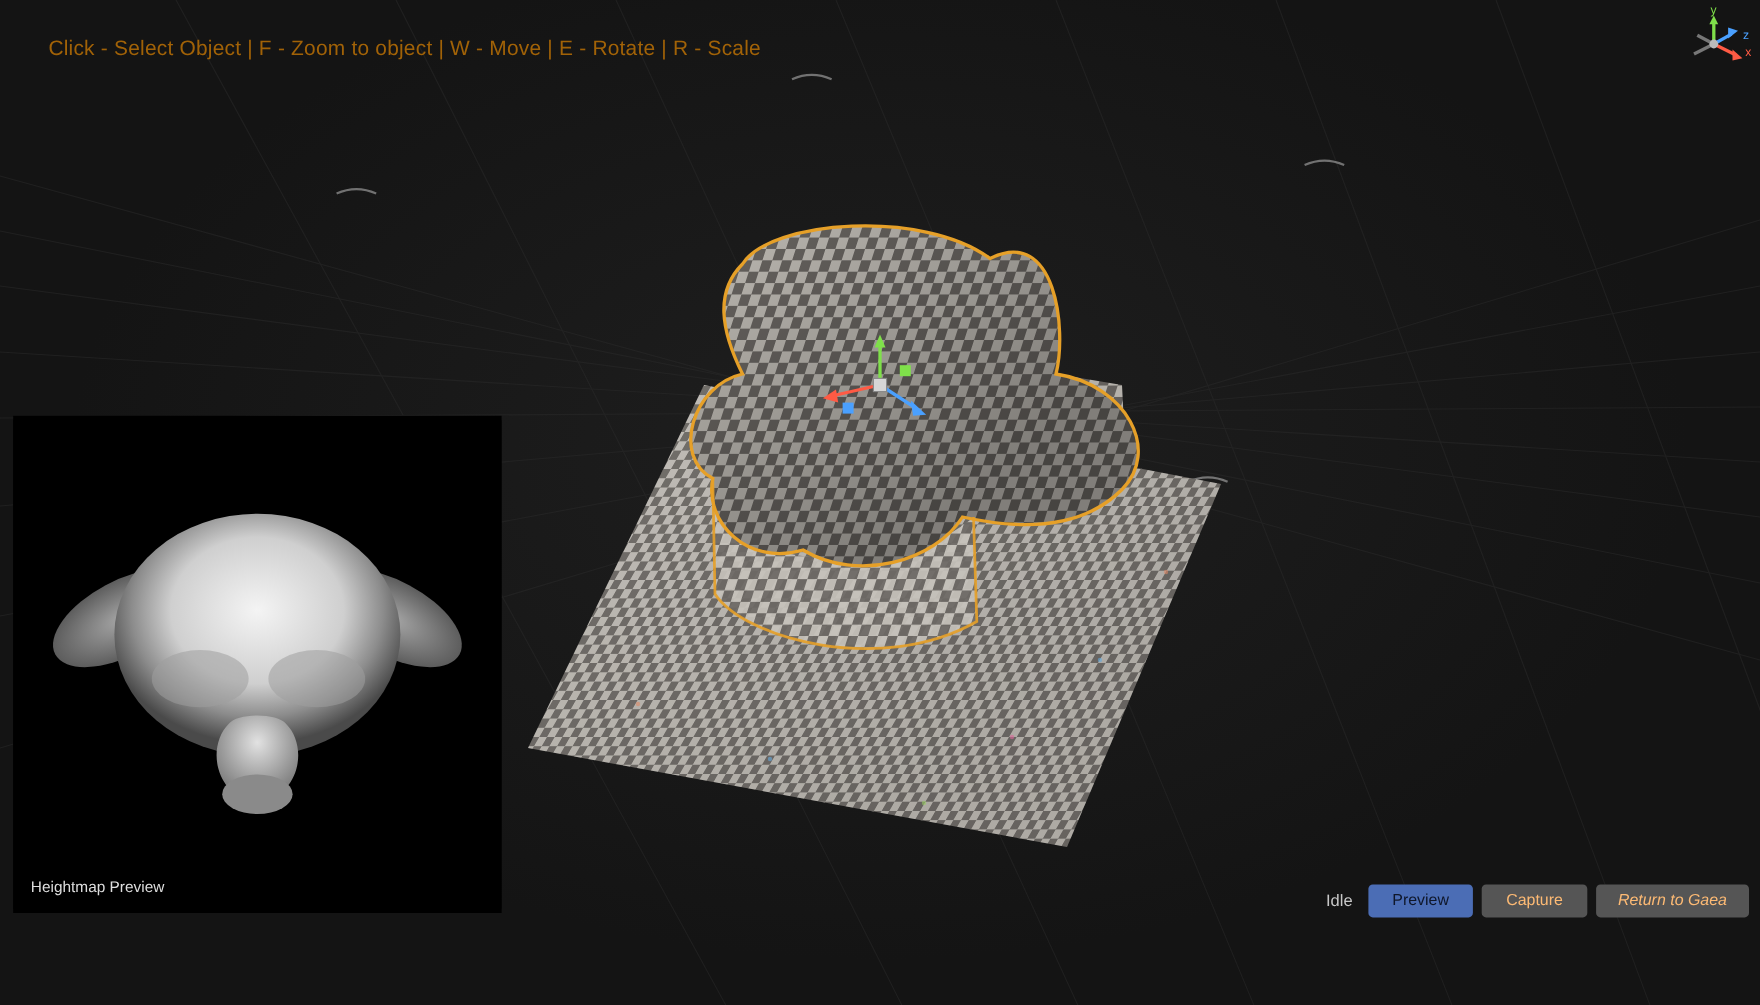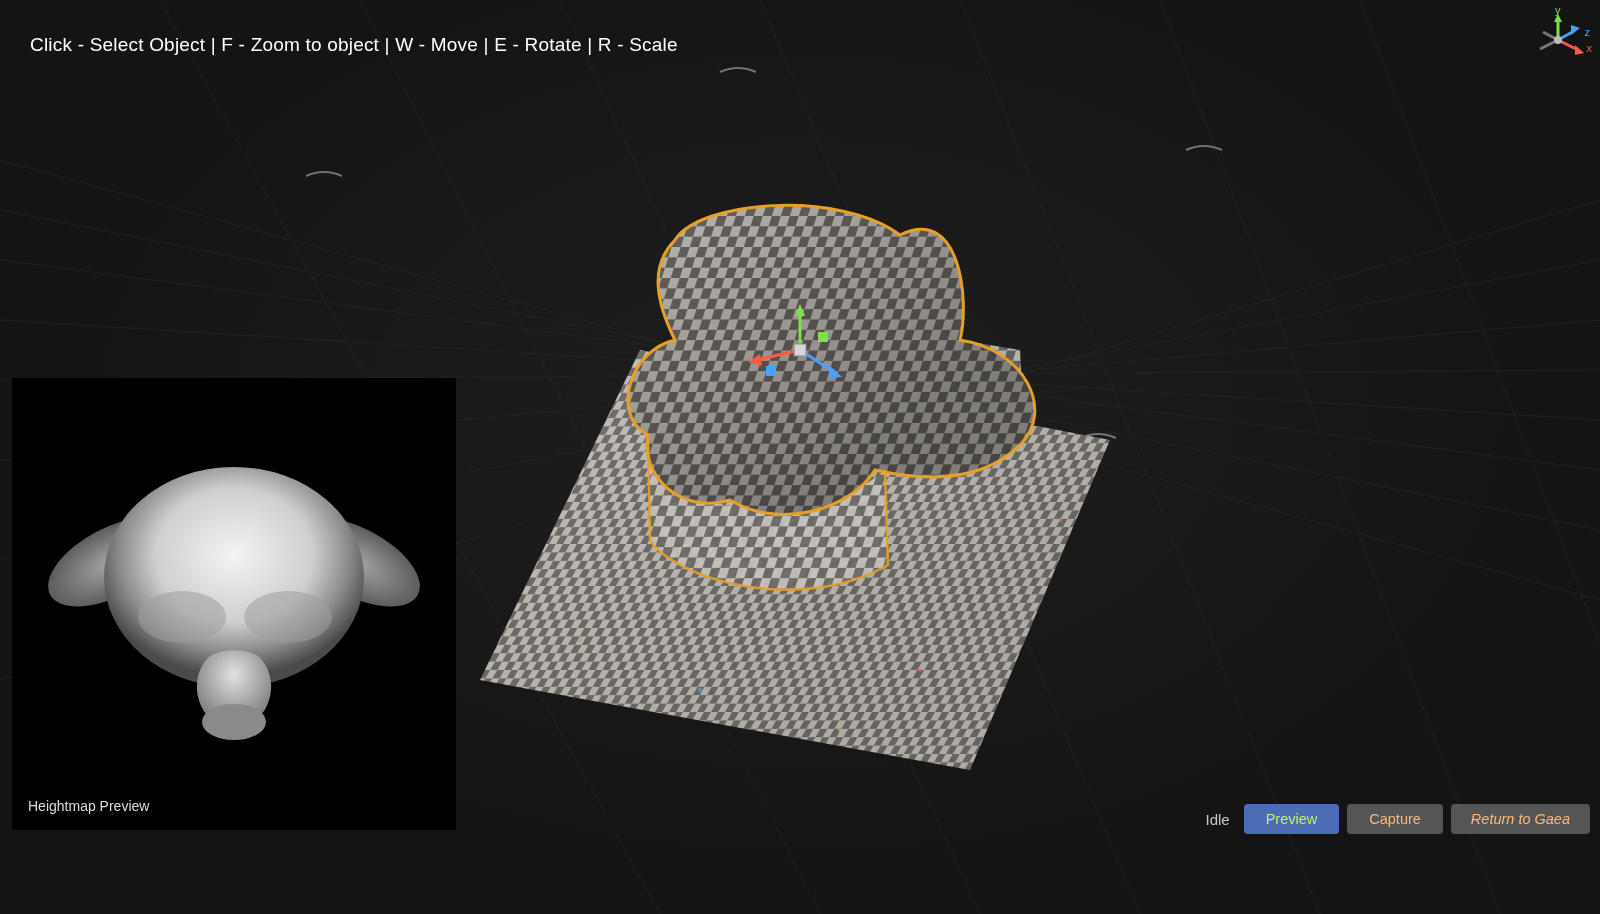--- a/index.html
+++ b/index.html
@@ -10,23 +10,23 @@
     font-family: -apple-system, BlinkMacSystemFont, "Segoe UI", Arial, sans-serif;
     overflow: hidden;
     position: relative;
     color: #ccc;
   }
 
   
   .hint-bar {
     position: absolute;
     top: 34px;
-    left: 30px;
+    left: 44px;
     font-size: 19px;
-    color: #ffffff;
+    color: #a16207;
     letter-spacing: 0.2px;
     user-select: none;
   }
 
   
   .axis-gizmo {
     position: absolute;
     top: 6px;
     right: 10px;
     width: 64px;
@@ -97,21 +97,21 @@
     height: 30px;
     padding: 0 22px;
     border-radius: 4px;
     font-size: 14.5px;
     color: #eee;
     background: #4c4c4c;
     border: none;
     cursor: pointer;
     user-select: none;
   }
-  .btn.primary { background: #4b6db5; color: #bef264; }
+  .btn.primary { background: #4b6db5; color: #0f172a; }
   .btn.gray { background: #555; color: #fdba74; }
   .btn.wide { padding: 0 20px; font-style: italic; }
 
   
   .mesh-svg {
     position: absolute;
     left: 280px;
     top: 40px;
     width: 960px;
     height: 760px;

